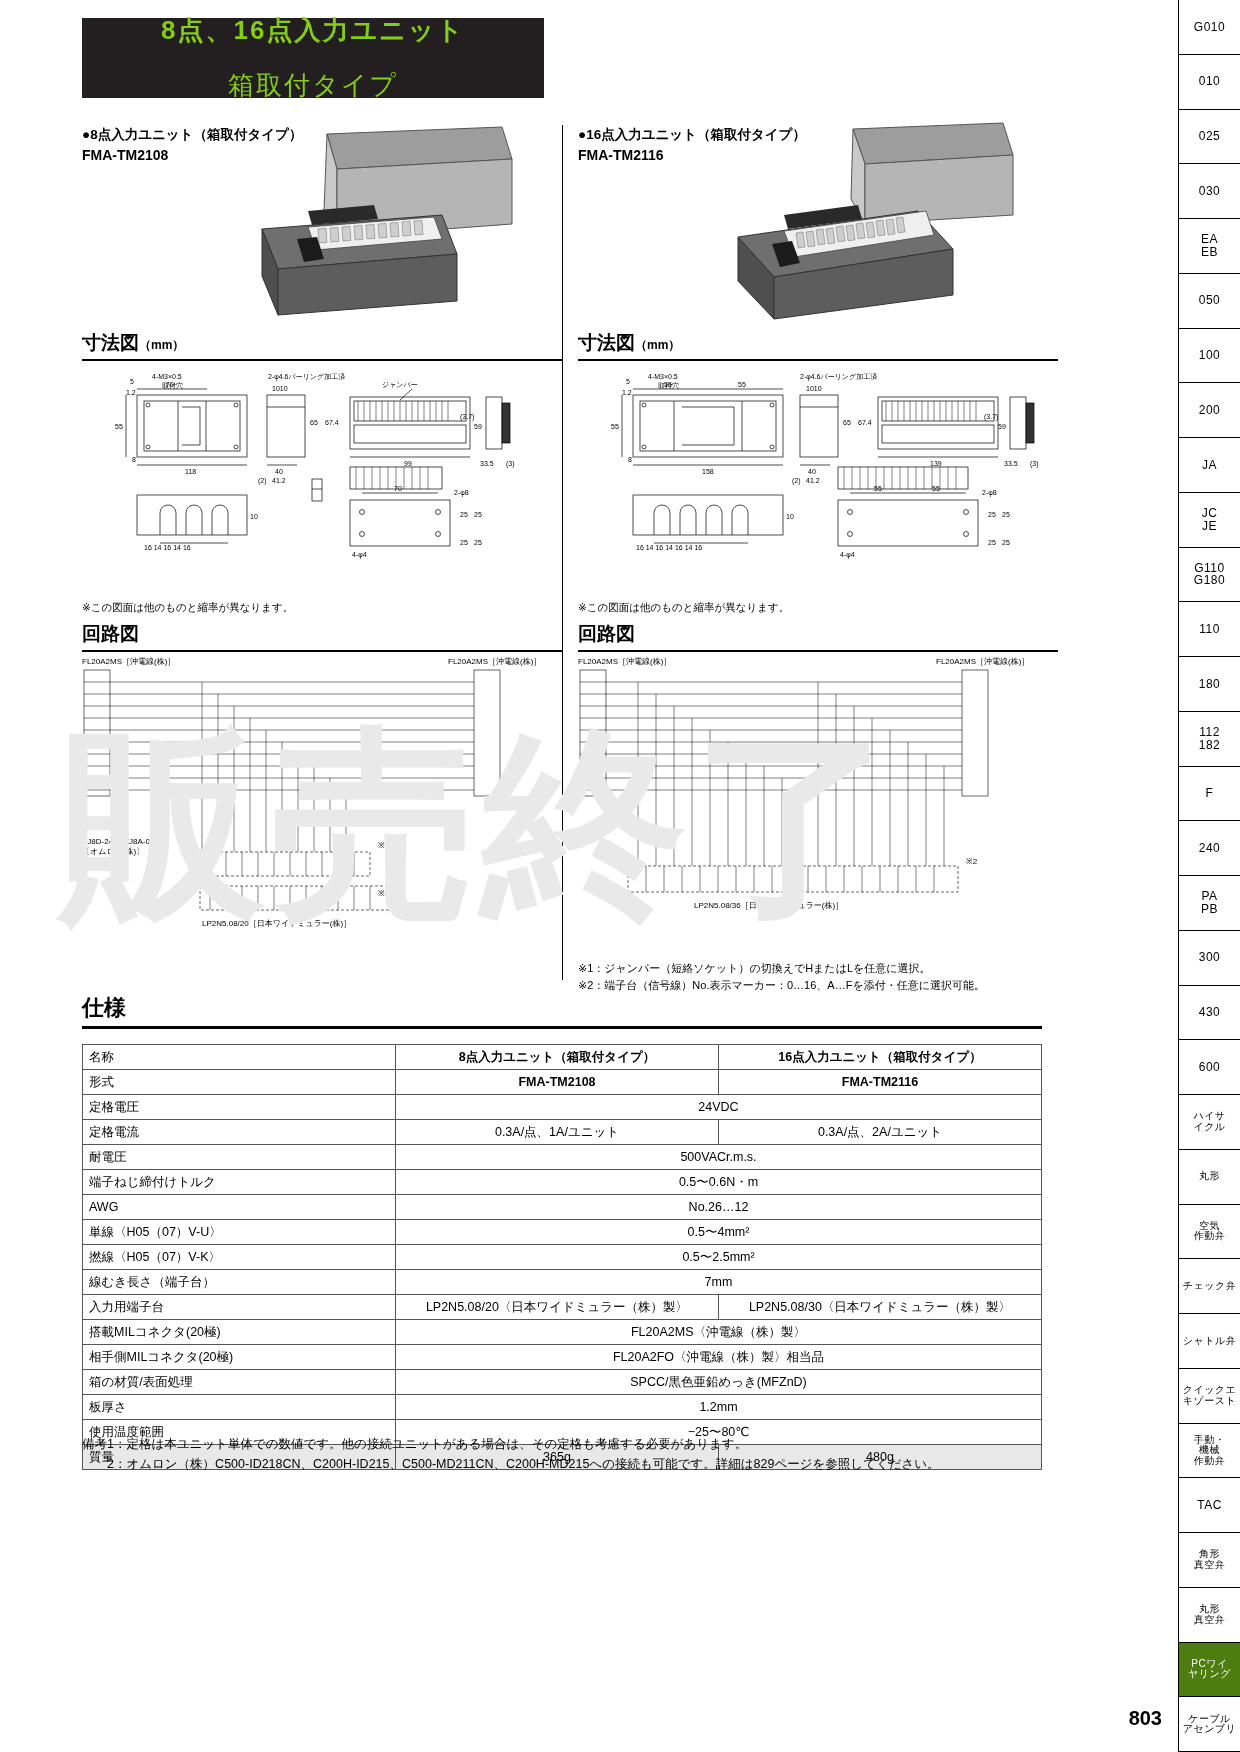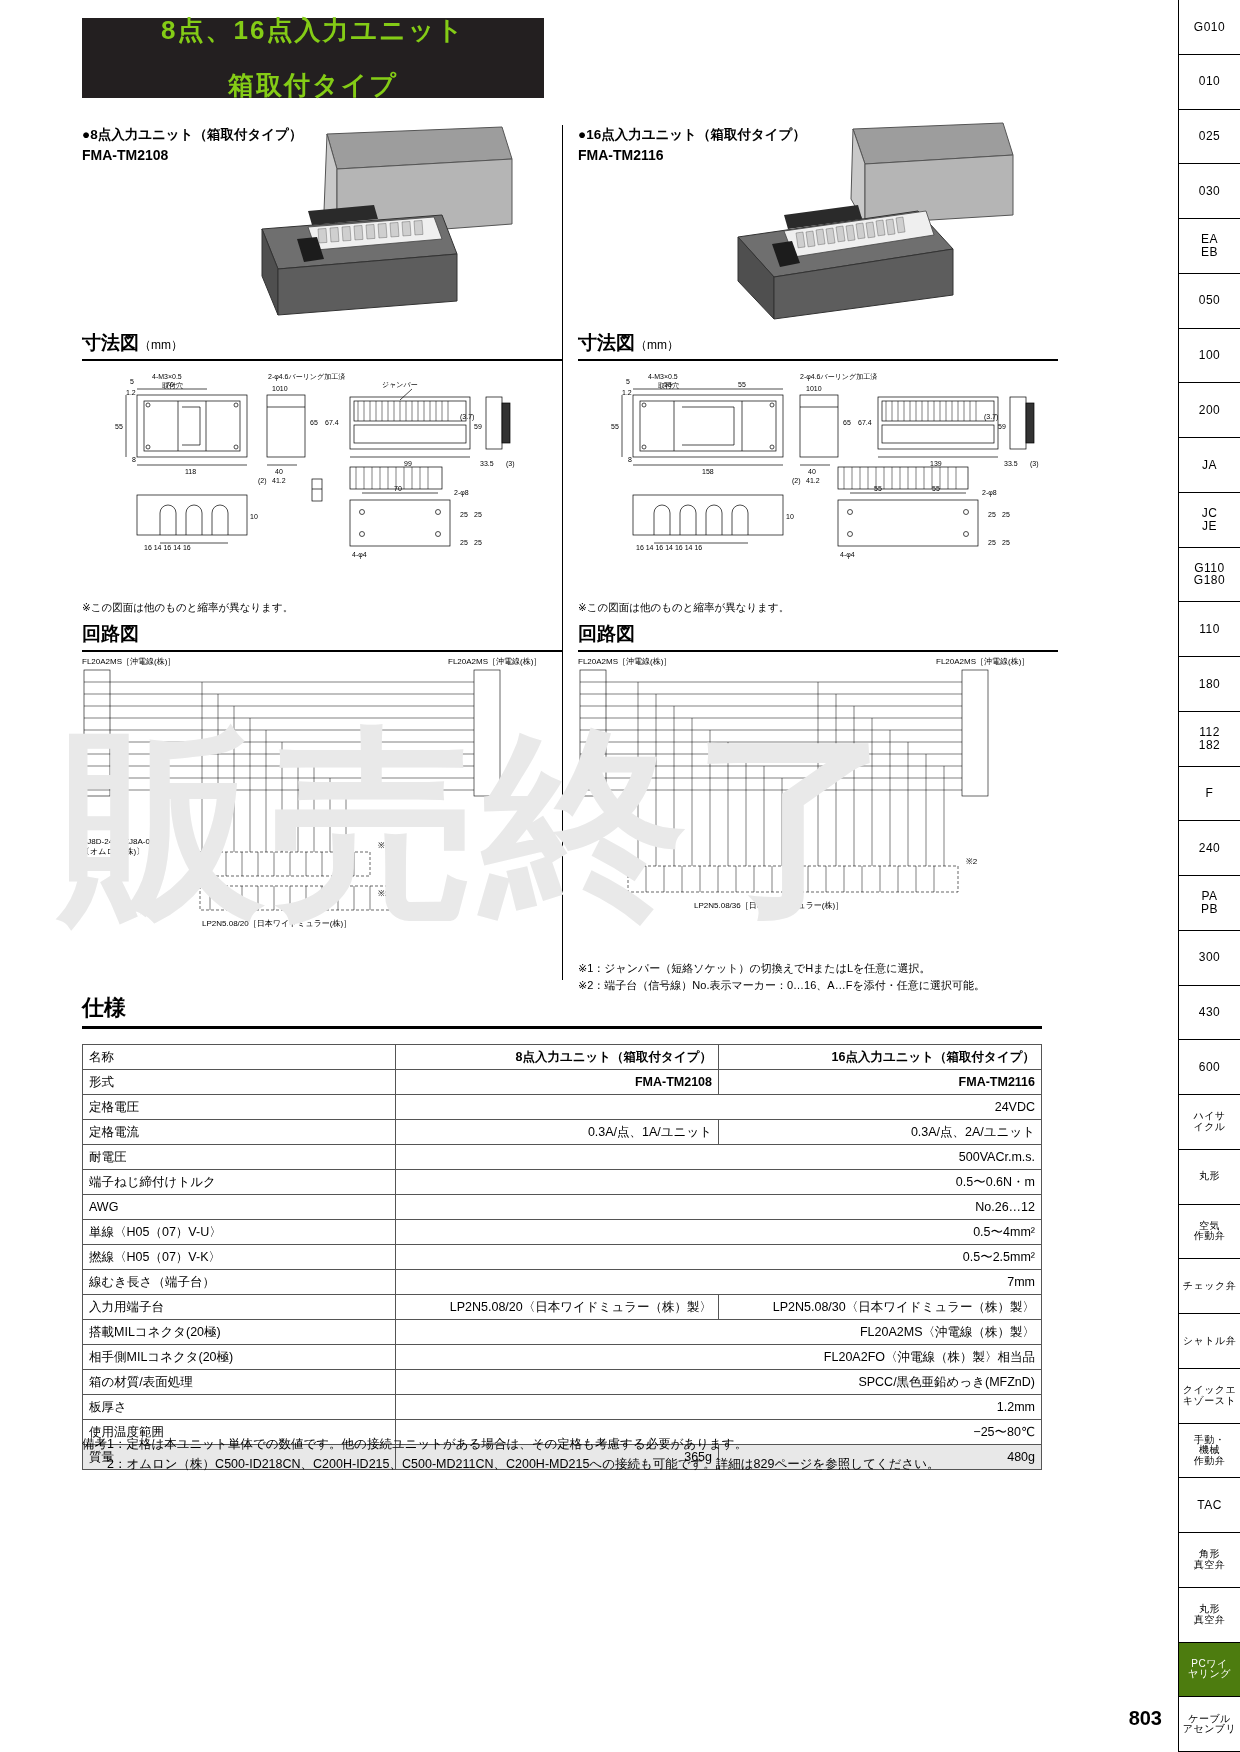--- a/index.html
+++ b/index.html
@@ -32,40 +32,40 @@
   .index-item.small{font-size:10px;}
   .index-item.active{background:#4d7c0f;color:#fff;}
 
   
   .title-block{
     position:absolute;left:82px;top:18px;width:462px;height:80px;
     background:#231f20;color:#84cc16;
     display:flex;flex-direction:column;align-items:center;justify-content:center;
   }
   .title-block .t1{font-size:26px;letter-spacing:2px;font-weight:bold;}
-  .title-block .t2{font-size:26px;letter-spacing:2px;font-weight:bold;margin-top:20px;text-align:right;}
+  .title-block .t2{font-size:26px;letter-spacing:2px;font-weight:normal;margin-top:20px;text-align:right;}
 
   
   .col{position:absolute;top:125px;width:480px;}
   .col-l{left:82px;}
   .col-r{left:578px;}
   .divider{
     position:absolute;left:562px;top:125px;width:1px;height:855px;background:#000;
   }
 
   .prod-head{font-size:13.5px;font-weight:bold;line-height:1.5;}
   .prod-model{font-size:14px;font-weight:bold;margin-top:2px;}
 
   
   .photo{position:relative;width:420px;height:205px;margin-left:30px;margin-top:-44px;}
 
   .sec-title{
     font-size:19px;font-weight:bold;margin-top:6px;
   }
-  .sec-title .unit{font-size:12px;font-weight:normal;}
+  .sec-title .unit{font-size:12px;font-weight:bold;}
   .rule{height:2px;background:#000;margin-top:3px;}
 
   .drawing{
     position:relative;width:480px;height:232px;margin-top:6px;
     font-size:8px;
   }
   .note-small{font-size:10.5px;margin-top:2px;}
 
   .circuit{
     position:relative;width:480px;height:300px;margin-top:4px;font-size:7px;
@@ -85,21 +85,21 @@
   .spec-title{position:absolute;left:82px;top:993px;font-size:22px;font-weight:bold;}
   .spec-rule{position:absolute;left:82px;top:1026px;width:960px;height:3px;background:#000;}
 
   table.spec{
     position:absolute;left:82px;top:1044px;width:960px;
     border-collapse:collapse;font-size:12.5px;
   }
   table.spec td{
     border:1px solid #555;
     padding:2px 6px;height:20px;
-    text-align:right;
+    text-align:center;
   }
   table.spec td.lbl{text-align:left;width:300px;}
   table.spec td.bold{font-weight:bold;}
   table.spec tr.shade td{background:#e8e8e8;}
 
   .remarks{position:absolute;left:82px;top:1434px;width:960px;font-size:12.5px;line-height:1.6;}
   .remarks div{white-space:pre;}
 
   .pageno{position:absolute;right:78px;bottom:22px;font-size:20px;font-weight:bold;}
 

